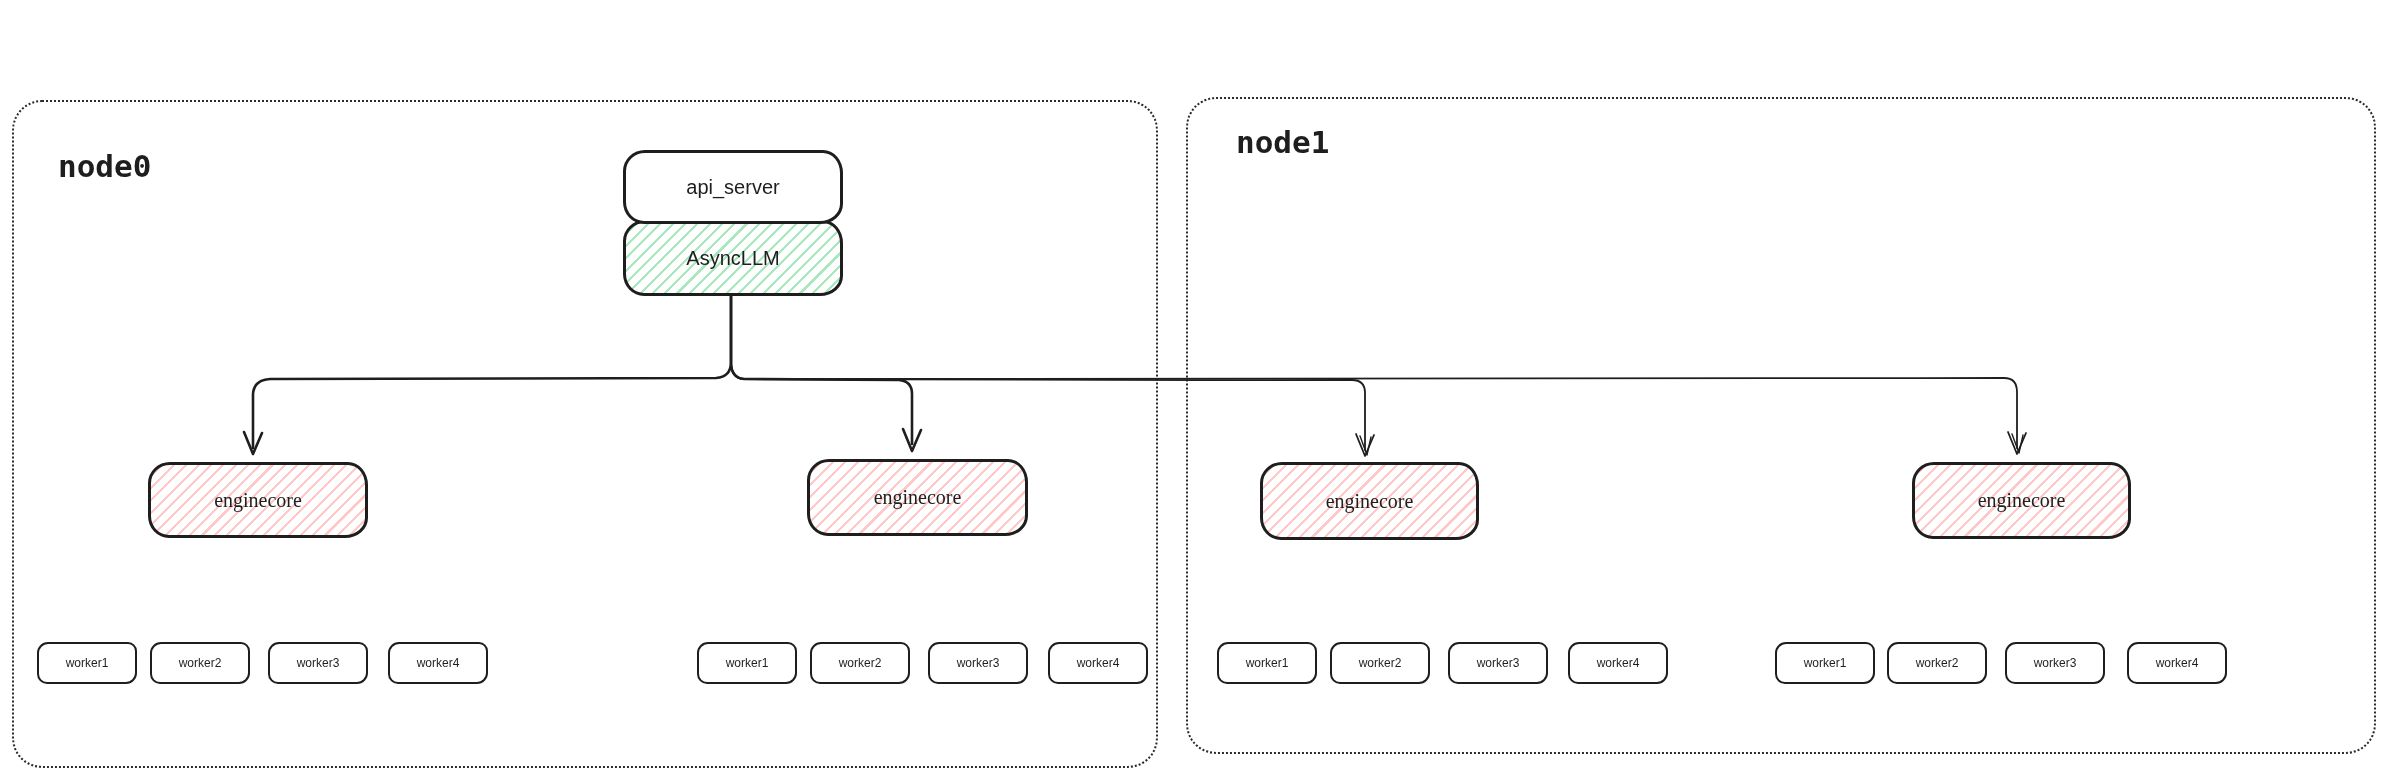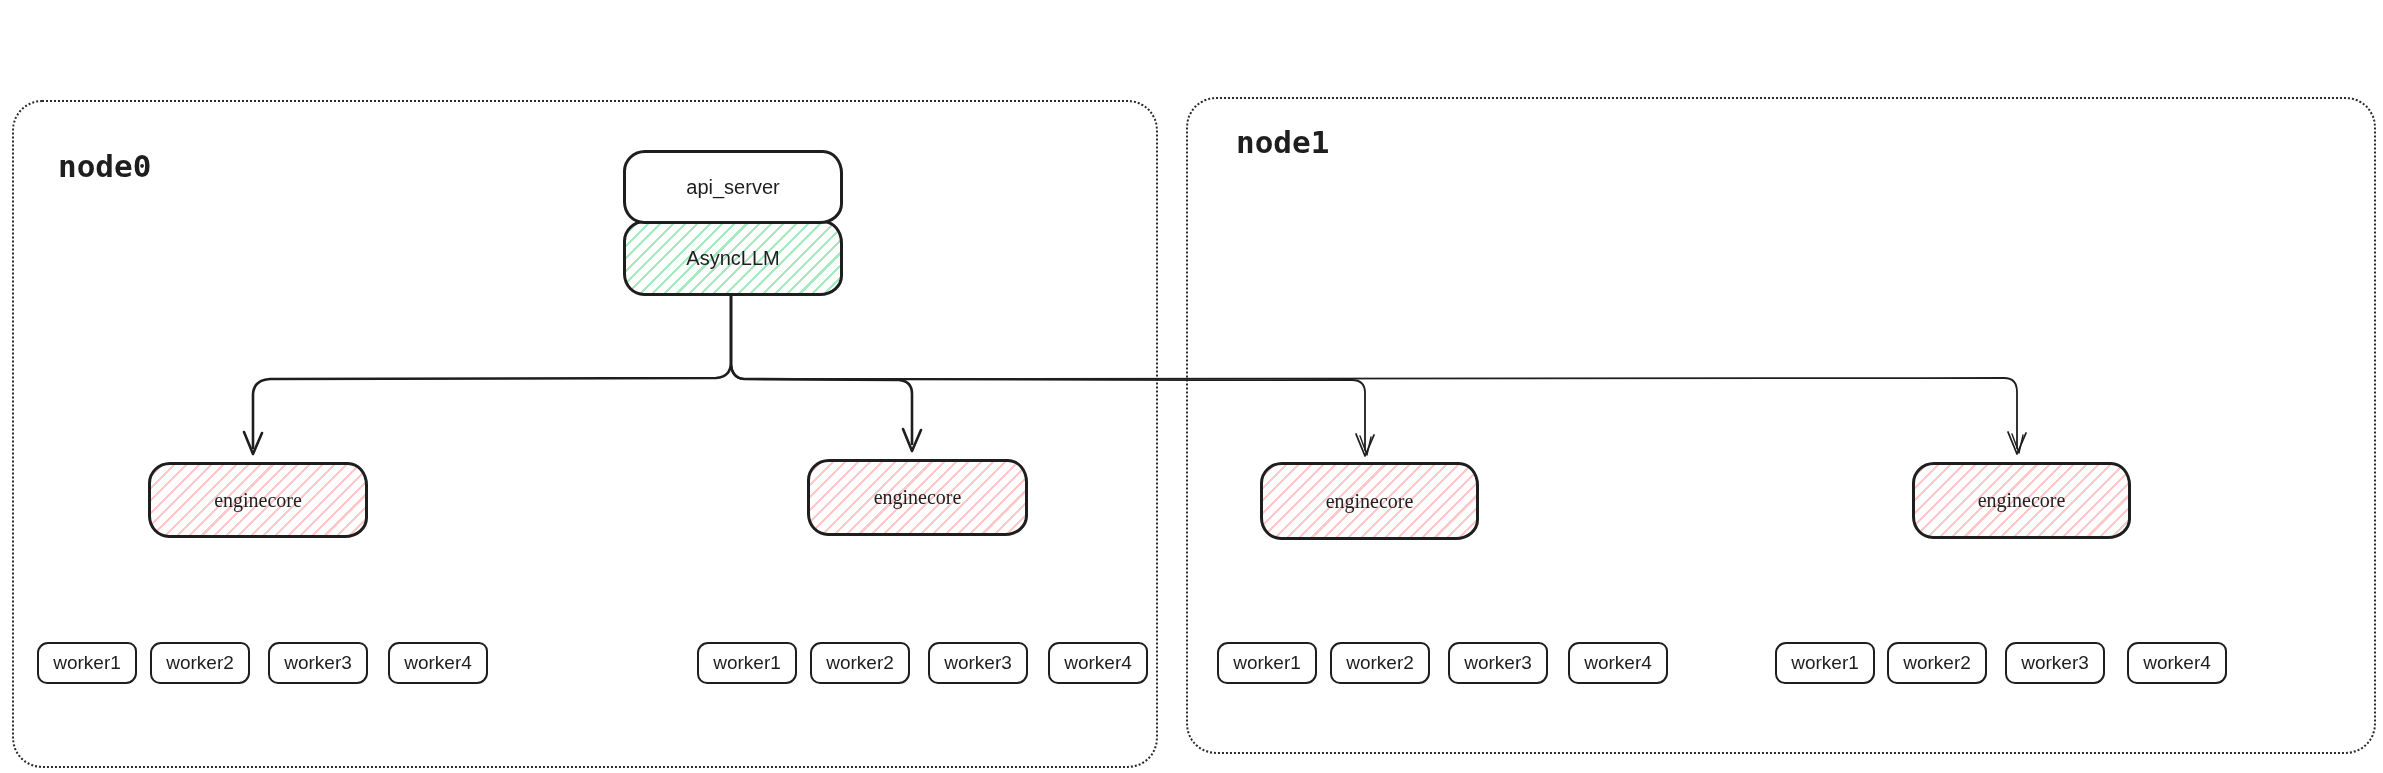--- a/index.html
+++ b/index.html
@@ -39,21 +39,21 @@
   .hatch-red{
     background:repeating-linear-gradient(135deg,
       var(--bg) 0px, var(--bg) 6.5px,
       var(--red-hatch) 6.5px, var(--red-hatch) 8.7px);
     font-family:Liberation Serif, serif;
   }
   .worker{
     position:absolute;top:642px;width:96px;height:38px;
     display:flex;align-items:center;justify-content:center;
     border:2.6px solid var(--stroke);border-radius:11px 9px 11px 10px;
-    background:var(--bg);font-size:19px;white-space:nowrap;
+    background:var(--bg);font-size:12px;white-space:nowrap;
   }
   .arrows{position:absolute;left:0;top:0;pointer-events:none;}
   .arrows path{stroke:var(--stroke);fill:none;stroke-linecap:round;stroke-linejoin:round;}
 </style>
 </head>
 <body>
 
 <div class="canvas">
 
 

